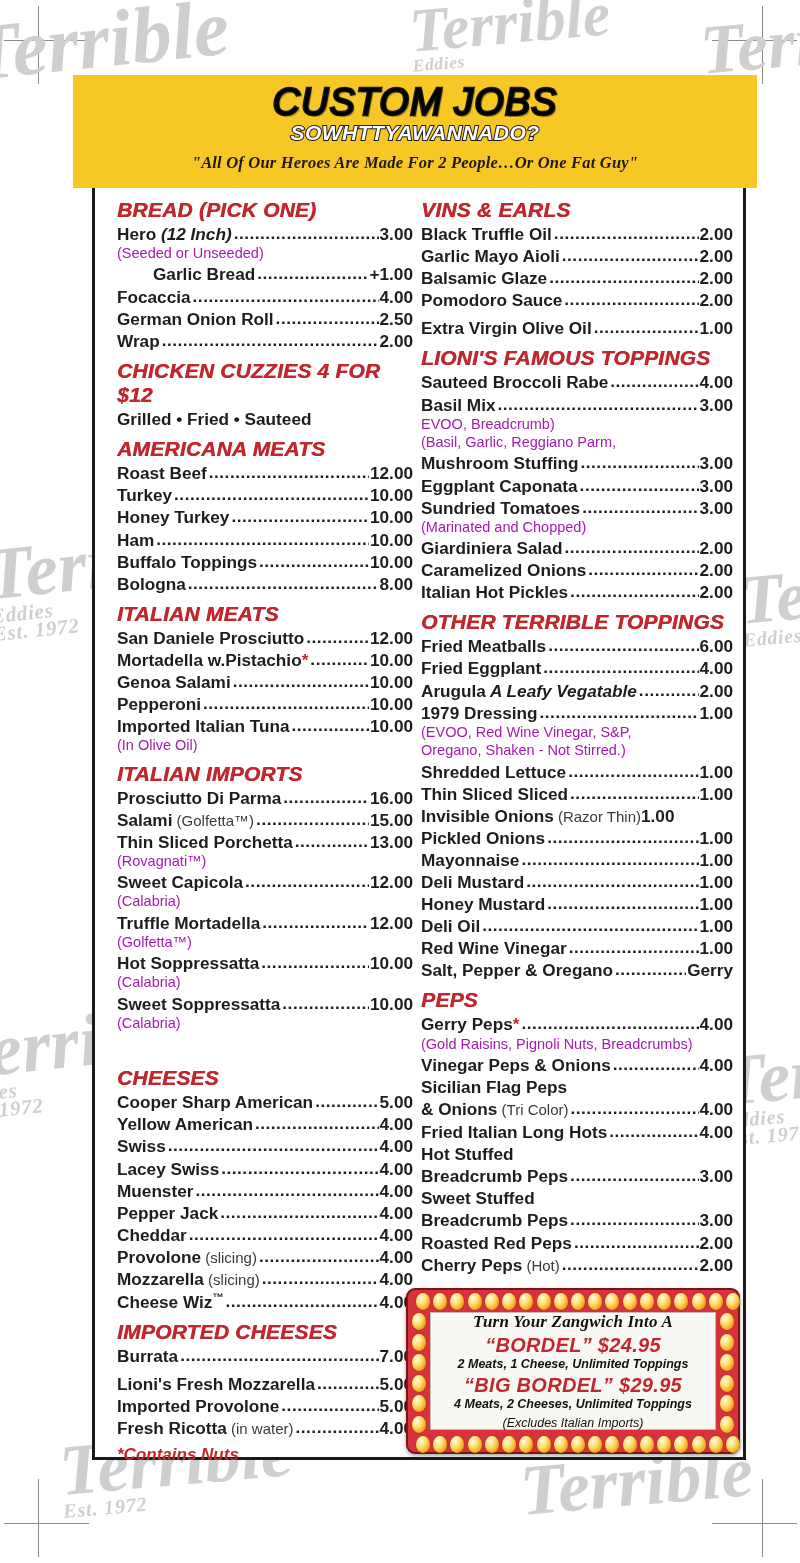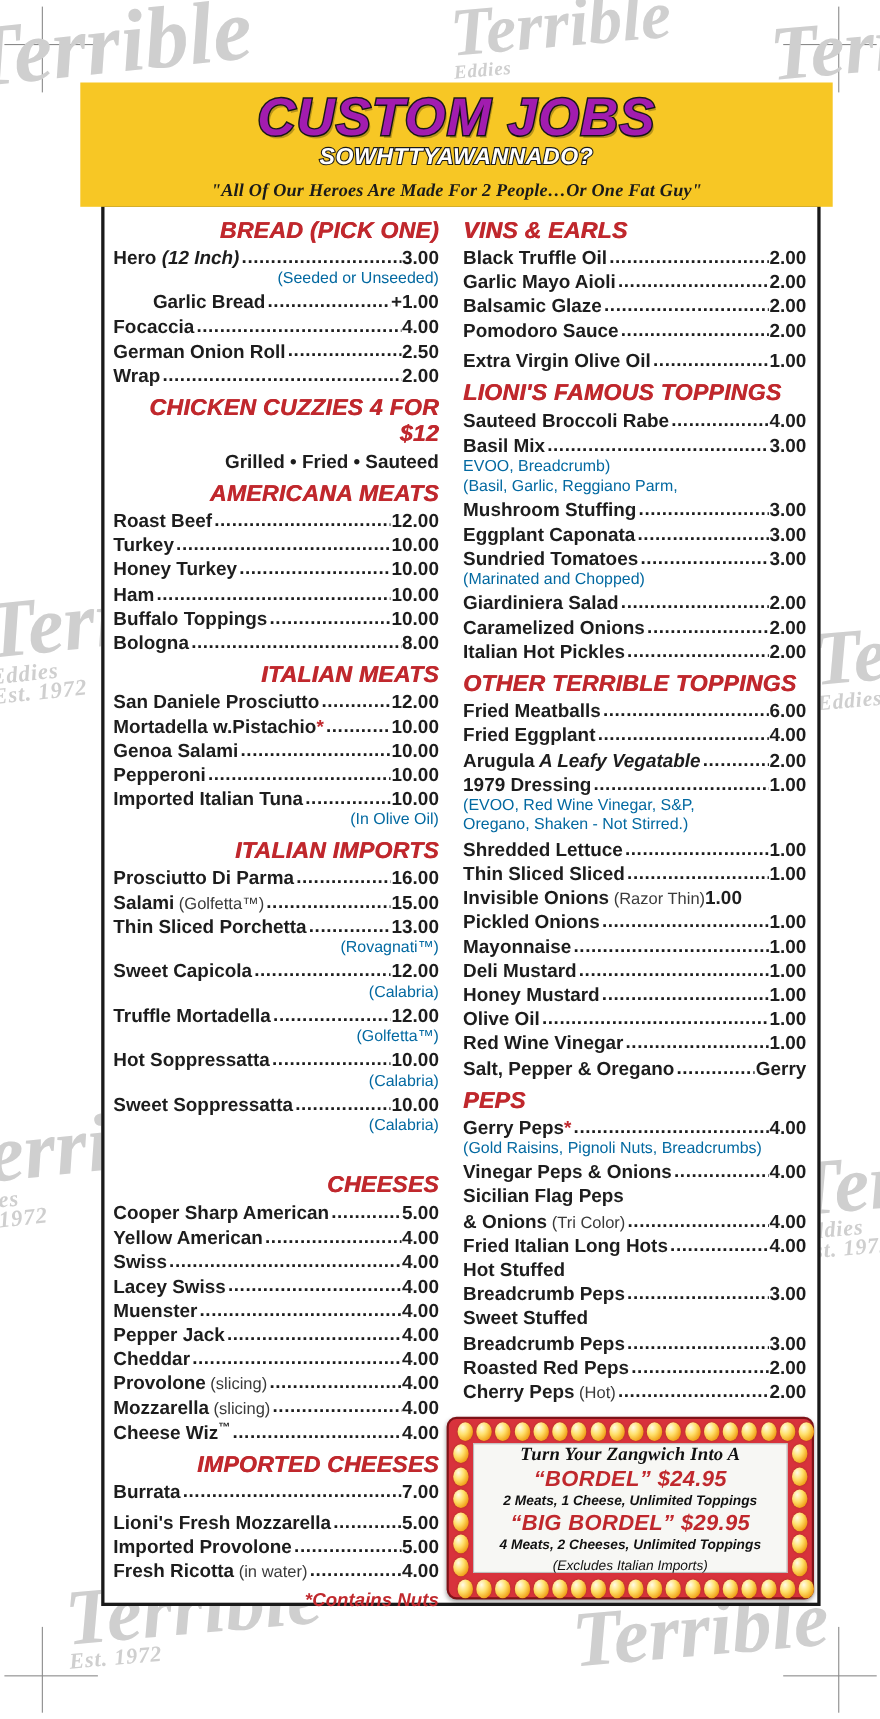--- a/index.html
+++ b/index.html
@@ -45,25 +45,25 @@
     position: absolute;
     left: 73px; top: 75px;
     width: 684px; height: 113px;
     background: #f7c725;
     z-index: 6;
     text-align: center;
     padding-top: 8px;
   }
   .banner-title {
     font-family: "Liberation Sans", sans-serif;
-    font-weight: bold;
+    font-weight: normal;
     font-style: italic;
-    font-size: 48px;
+    font-size: 38px;
     letter-spacing: 1px;
-    color: #a21caf;
+    color: #000000;
     -webkit-text-stroke: 2.6px #1a1a1a;
     paint-order: stroke fill;
     text-shadow: 2px 2px 0 rgba(0,0,0,.25);
     line-height: 1.05;
   }
   .banner-sub {
     font-family: "Liberation Sans", sans-serif;
     font-weight: bold;
     font-style: italic;
     font-size: 21px;
@@ -80,21 +80,21 @@
     font-weight: bold;
     font-size: 16.5px;
     color: #1a1a1a;
     margin-top: 9px;
     letter-spacing: .2px;
   }
 
   
   .cols { position:absolute; left:0; top:0; width:100%; height:100%; padding: 8px 14px 0 18px; }
   .col { position:absolute; top: 8px; }
-  .col-left  { left: 8px;  width: 296px; text-align: right; }
+  .col-left  { left: 22px;  width: 296px; }
   .col-right { left: 326px; width: 312px; }
 
   
   .sec-head {
     color: #c0282d;
     font-family: "Liberation Sans", sans-serif;
     font-weight: bold;
     font-style: italic;
     font-size: 21px;
     letter-spacing: .2px;
@@ -126,21 +126,21 @@
     letter-spacing: .5px;
     color:#1d1d1d;
     position: relative;
     bottom: 1px;
   }
   .row .pr { flex: 0 0 auto; font-weight: bold; }
 
   .note {
     font-size: 14.5px;
     font-weight: normal;
-    color: #0369a1;
+    color: #a21caf;
     line-height: 1.2;
     margin: 0 0 1px 0;
     white-space: nowrap;
   }
   .indent { padding-left: 36px; }
   .plain {
     font-size: 17.2px; font-weight: bold; color:#1d1d1d; line-height:1.3;
   }
   .spacer6 { height: 6px; }
   .spacer26 { height: 26px; }
@@ -564,21 +564,21 @@
             <span class="nm"><span>Deli Mustard</span></span>
             <span class="dots">............................................................</span>
             <span class="pr">1.00</span>
           </div>
           <div class="row">
             <span class="nm"><span>Honey Mustard</span></span>
             <span class="dots">............................................................</span>
             <span class="pr">1.00</span>
           </div>
           <div class="row">
-            <span class="nm"><span>Olive Oil</span></span>
+            <span class="nm"><span>Deli Oil</span></span>
             <span class="dots">............................................................</span>
             <span class="pr">1.00</span>
           </div>
           <div class="row">
             <span class="nm"><span>Red Wine Vinegar</span></span>
             <span class="dots">............................................................</span>
             <span class="pr">1.00</span>
           </div>
           <div class="row">
             <span class="nm"><span>Salt, Pepper &amp; Oregano</span></span>

